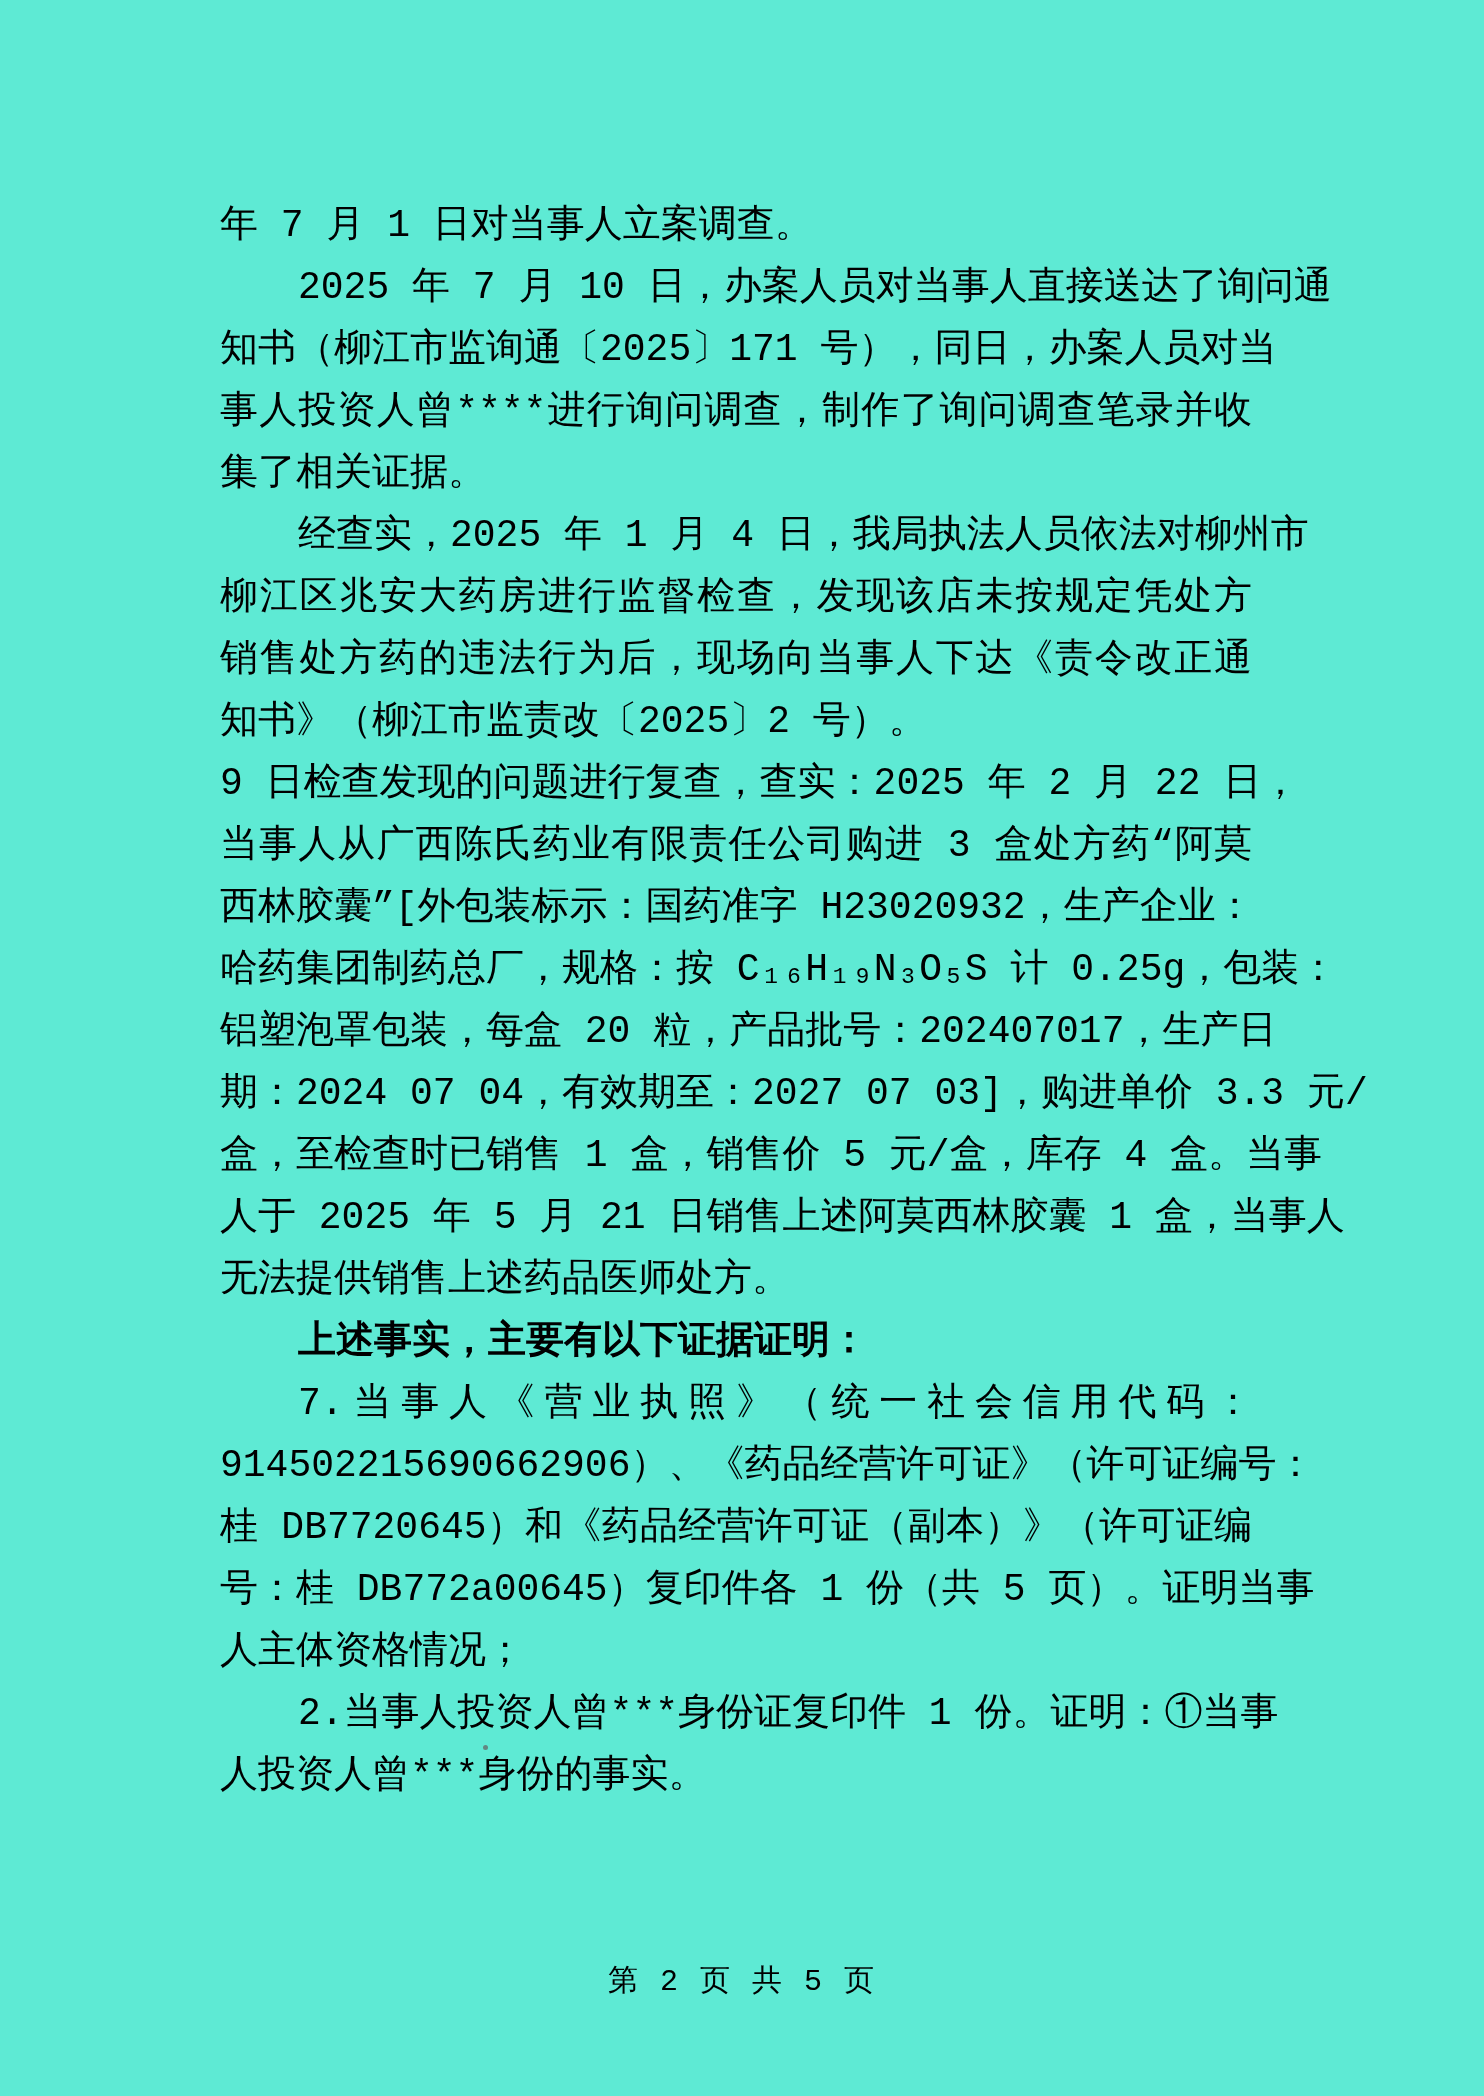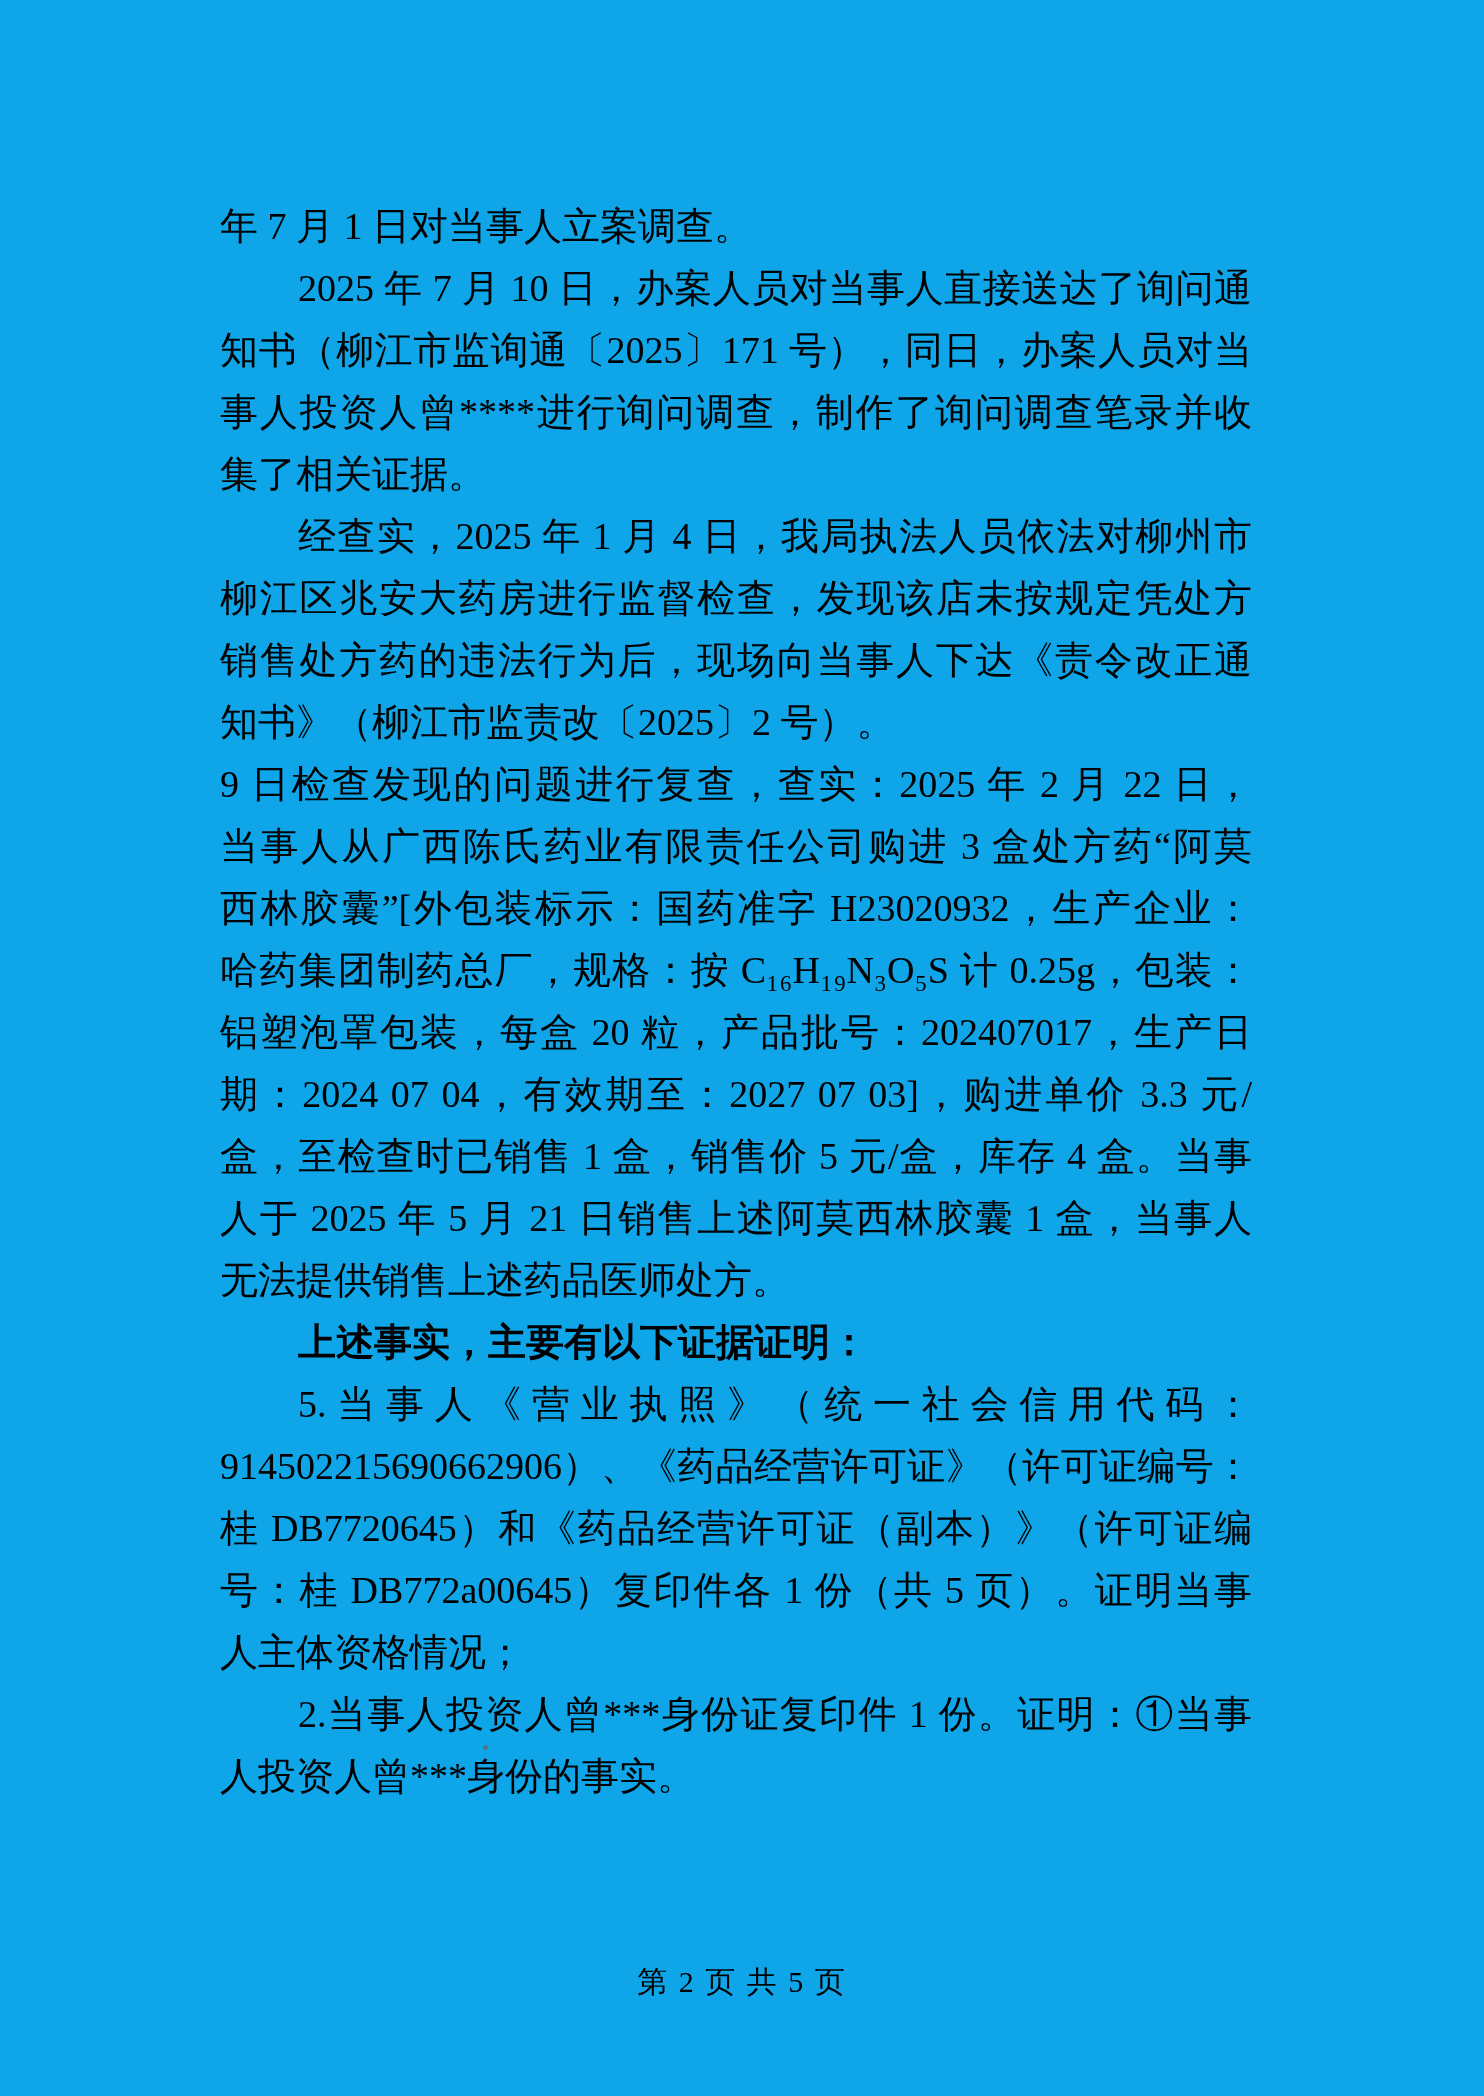--- a/index.html
+++ b/index.html
@@ -4,23 +4,23 @@
 <style>
   html, body {
     margin: 0;
     padding: 0;
     background: #e8e8e8;
   }
   .page {
     position: relative;
     width: 1484px;
     height: 2096px;
-    background: #0ea5e9;
+    background: #5eead4;
     overflow: hidden;
-    font-family: Liberation Serif, serif;
+    font-family: Liberation Mono, monospace;
     color: #000000;
   }
   .content {
     position: absolute;
     left: 220px;
     top: 195px;
     width: 1032px;
   }
   .line {
     font-size: 38px;
@@ -79,21 +79,21 @@
     <div class="line j">9 日检查发现的问题进行复查，查实：2025 年 2 月 22 日，</div>
     <div class="line j">当事人从广西陈氏药业有限责任公司购进 3 盒处方药“阿莫</div>
     <div class="line j">西林胶囊”[外包装标示：国药准字 H23020932，生产企业：</div>
     <div class="line j">哈药集团制药总厂，规格：按 C₁₆H₁₉N₃O₅S 计 0.25g，包装：</div>
     <div class="line j">铝塑泡罩包装，每盒 20 粒，产品批号：202407017，生产日</div>
     <div class="line j">期：2024 07 04，有效期至：2027 07 03]，购进单价 3.3 元/</div>
     <div class="line j">盒，至检查时已销售 1 盒，销售价 5 元/盒，库存 4 盒。当事</div>
     <div class="line j">人于 2025 年 5 月 21 日销售上述阿莫西林胶囊 1 盒，当事人</div>
     <div class="line">无法提供销售上述药品医师处方。</div>
     <div class="line ind bold">上述事实，主要有以下证据证明：</div>
-    <div class="line ind j">5.当事人《营业执照》（统一社会信用代码：</div>
+    <div class="line ind j">7.当事人《营业执照》（统一社会信用代码：</div>
     <div class="line j">914502215690662906）、《药品经营许可证》（许可证编号：</div>
     <div class="line j">桂 DB7720645）和《药品经营许可证（副本）》（许可证编</div>
     <div class="line j">号：桂 DB772a00645）复印件各 1 份（共 5 页）。证明当事</div>
     <div class="line">人主体资格情况；</div>
     <div class="line ind j">2.当事人投资人曾***身份证复印件 1 份。证明：①当事</div>
     <div class="line">人投资人曾***身份的事实。</div>
   </div>
 
   <div class="speck"></div>
 

